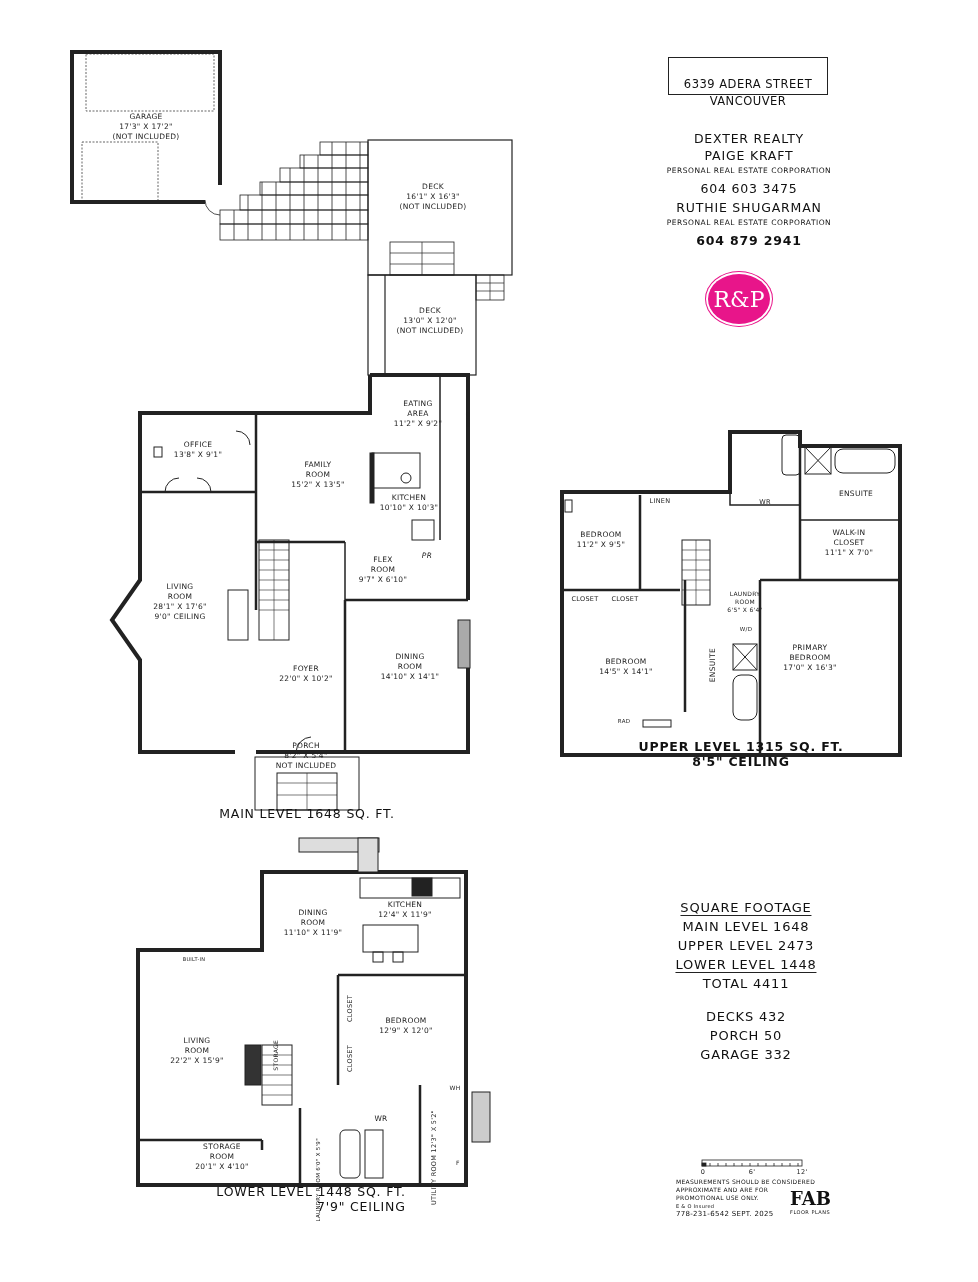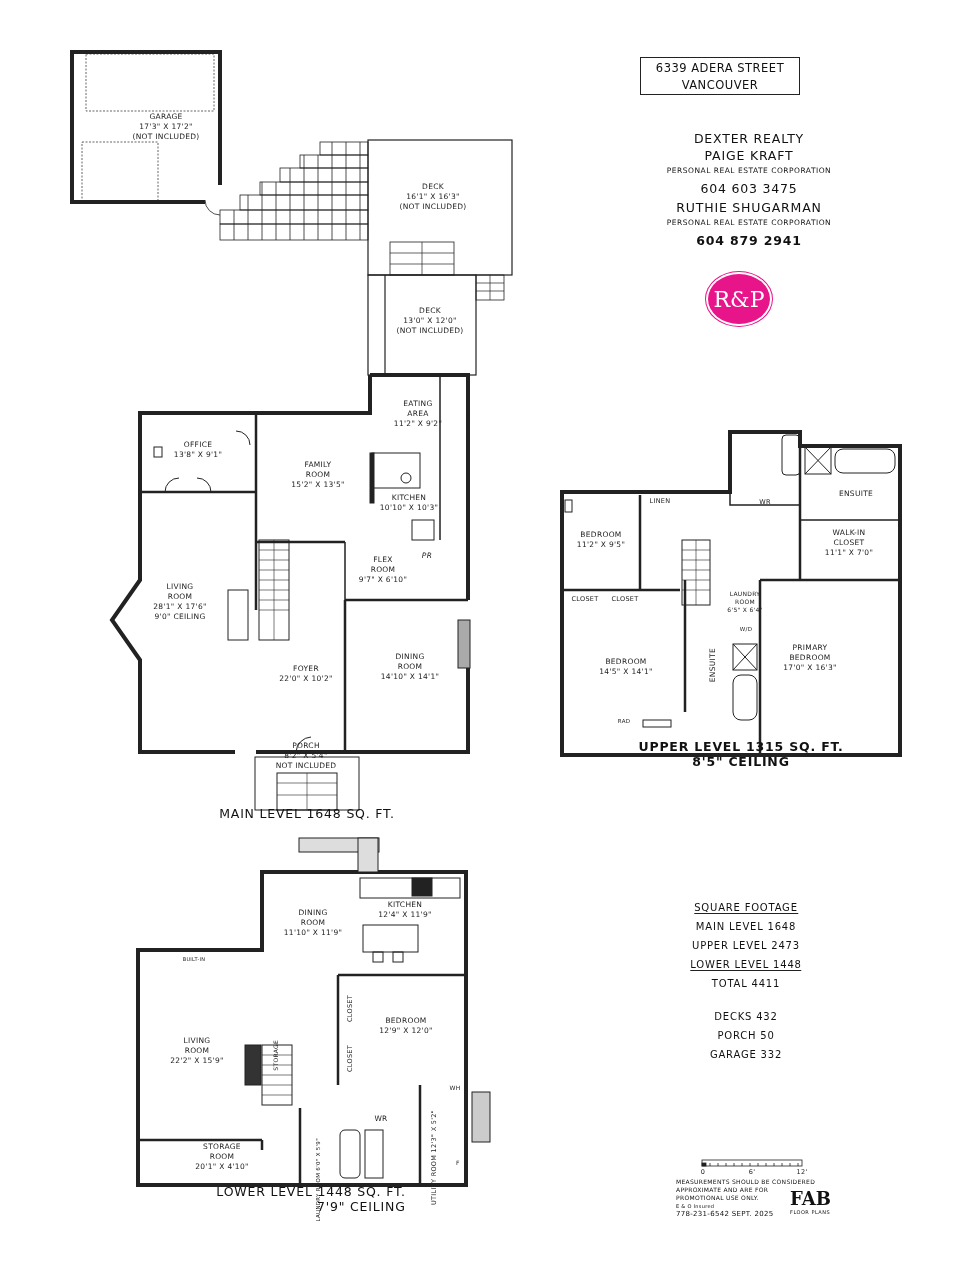--- a/index.html
+++ b/index.html
@@ -1,25 +1,25 @@
 <!DOCTYPE html>
 <html><head>
 <meta charset="utf-8">
 <style>
   html,body{margin:0;padding:0;background:#fff;}
   body{width:978px;height:1282px;position:relative;overflow:hidden;font-family:"DejaVu Sans",sans-serif;color:#111;}
   svg{position:absolute;left:0;top:0;}
   .lbl{position:absolute;text-align:center;font-size:7.5px;line-height:10px;letter-spacing:0.3px;color:#222;white-space:nowrap;transform:translateX(-50%);}
   .big{position:absolute;text-align:center;white-space:nowrap;transform:translateX(-50%);font-size:12.5px;letter-spacing:0.8px;color:#111;}
-  .addr{position:absolute;left:640px;top:57px;width:160px;height:38px;border:1.5px solid #222;text-align:center;font-size:11.5px;line-height:17px;letter-spacing:0.5px;padding-top:2px;box-sizing:border-box;}
+  .addr{position:absolute;left:668px;top:57px;width:160px;height:38px;border:1.5px solid #222;text-align:center;font-size:11.5px;line-height:17px;letter-spacing:0.5px;padding-top:18px;box-sizing:border-box;}
   .contact{position:absolute;left:749px;transform:translateX(-50%);text-align:center;white-space:nowrap;}
   .c-big{font-size:12.5px;letter-spacing:0.8px;line-height:17px;}
   .c-small{font-size:7.5px;letter-spacing:0.5px;line-height:13px;}
   .logo{position:absolute;left:708px;top:274px;width:62px;height:50px;border-radius:50%;background:#e8158a;box-shadow:0 0 0 2px #fff,0 0 0 3px #e8158a;color:#fff;display:flex;align-items:center;justify-content:center;font-family:"DejaVu Serif",serif;font-size:22px;}
-  .sqft{position:absolute;left:746px;top:898px;transform:translateX(-50%);text-align:center;font-size:10px;line-height:19px;letter-spacing:0.8px;}
+  .sqft{position:absolute;left:746px;top:898px;transform:translateX(-50%);text-align:center;font-size:13px;line-height:19px;letter-spacing:0.8px;}
   .sqft .u{border-bottom:1.5px solid #222;}
   .disc{position:absolute;left:676px;top:1178px;font-size:6px;line-height:8px;letter-spacing:0.3px;}
   .fab{position:absolute;left:790px;top:1188px;font-family:"DejaVu Serif",serif;font-size:18px;font-weight:bold;}
   .fab small{display:block;font-family:"DejaVu Sans",sans-serif;font-size:5px;font-weight:normal;letter-spacing:0.5px;}
 </style>
 </head>
 <body>
 
 <svg width="978" height="1282" stroke="#222" fill="none">
 
@@ -132,21 +132,21 @@
   <div class="c-small">PERSONAL REAL ESTATE CORPORATION</div>
   <div class="c-big" style="margin-top:3px;">604 603 3475</div>
   <div class="c-big" style="margin-top:2px;">RUTHIE SHUGARMAN</div>
   <div class="c-small">PERSONAL REAL ESTATE CORPORATION</div>
   <div class="c-big" style="margin-top:3px;font-weight:bold;">604 879 2941</div>
 </div>
 <div class="logo">
     <span>R&amp;P</span>
   </div>
 
-<div class="lbl" style="left:146px;top:112px;margin-left:20px;">
+<div class="lbl" style="left:146px;top:112px;">
   <div>GARAGE</div>
   <div>17'3" X 17'2"</div>
   <div>(NOT INCLUDED)</div>
 </div>
 <div class="lbl" style="left:433px;top:182px;">
   <div>DECK</div>
   <div>16'1" X 16'3"</div>
   <div>(NOT INCLUDED)</div>
 </div>
 <div class="lbl" style="left:430px;top:306px;">

